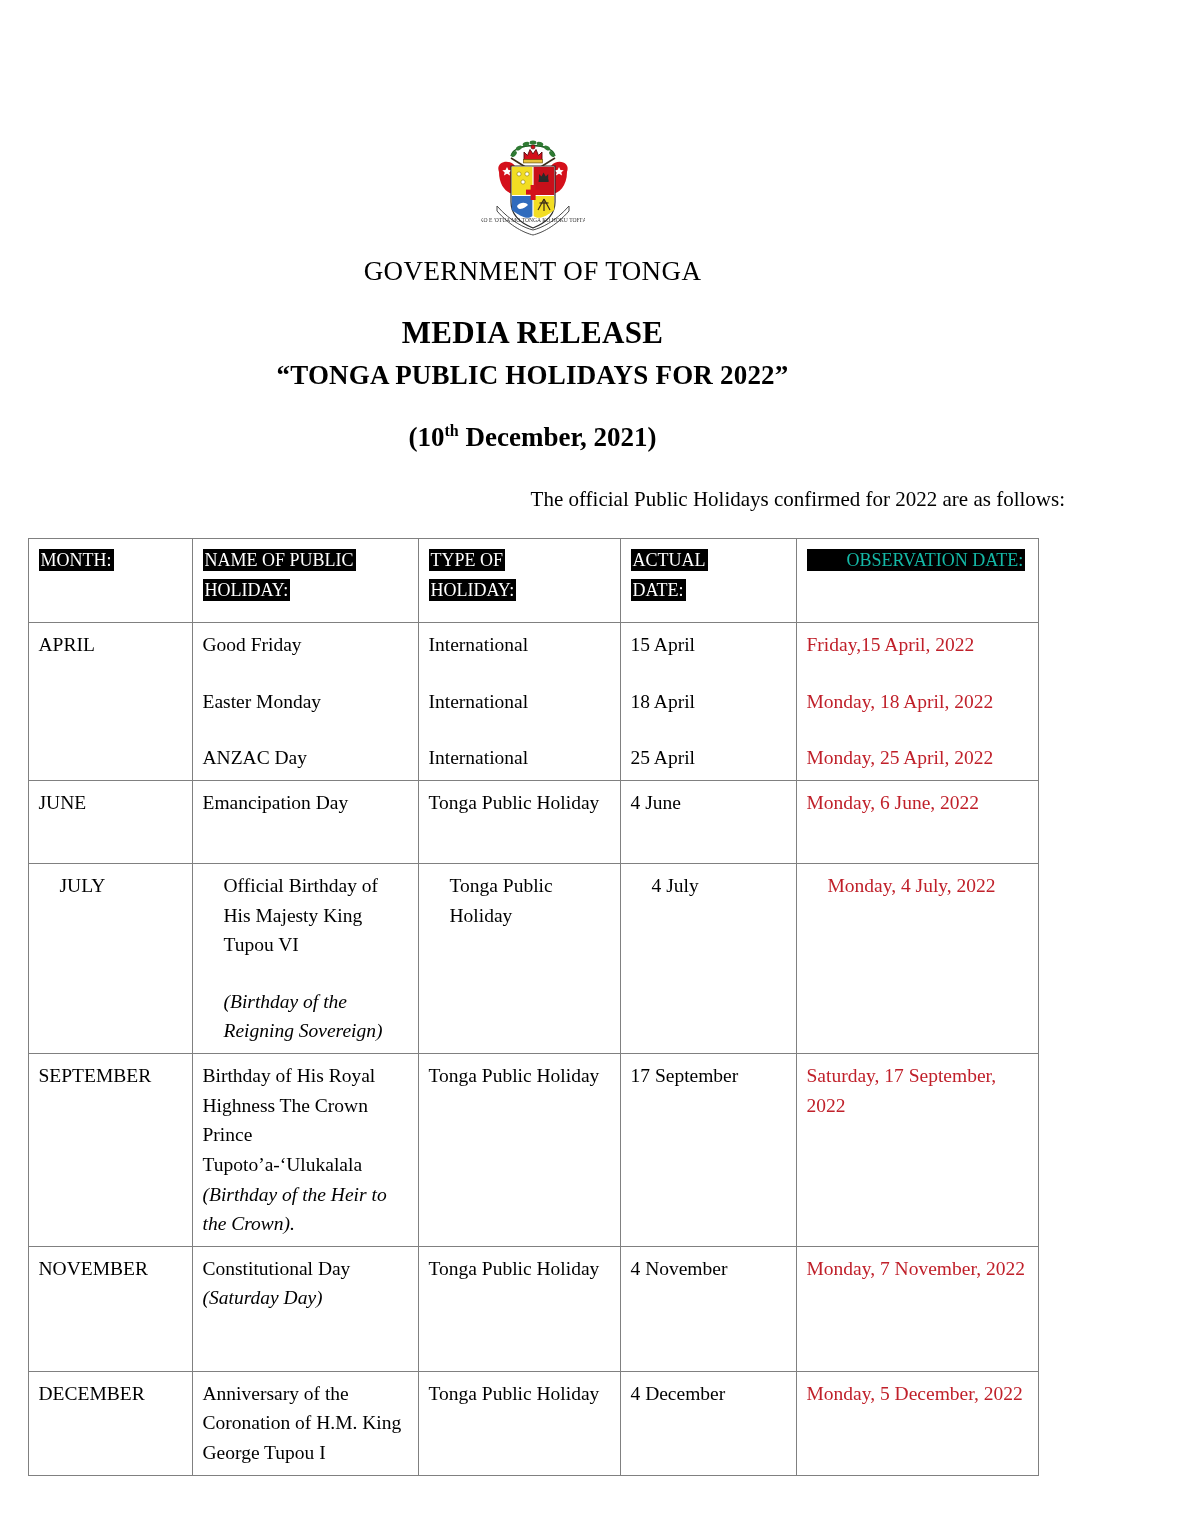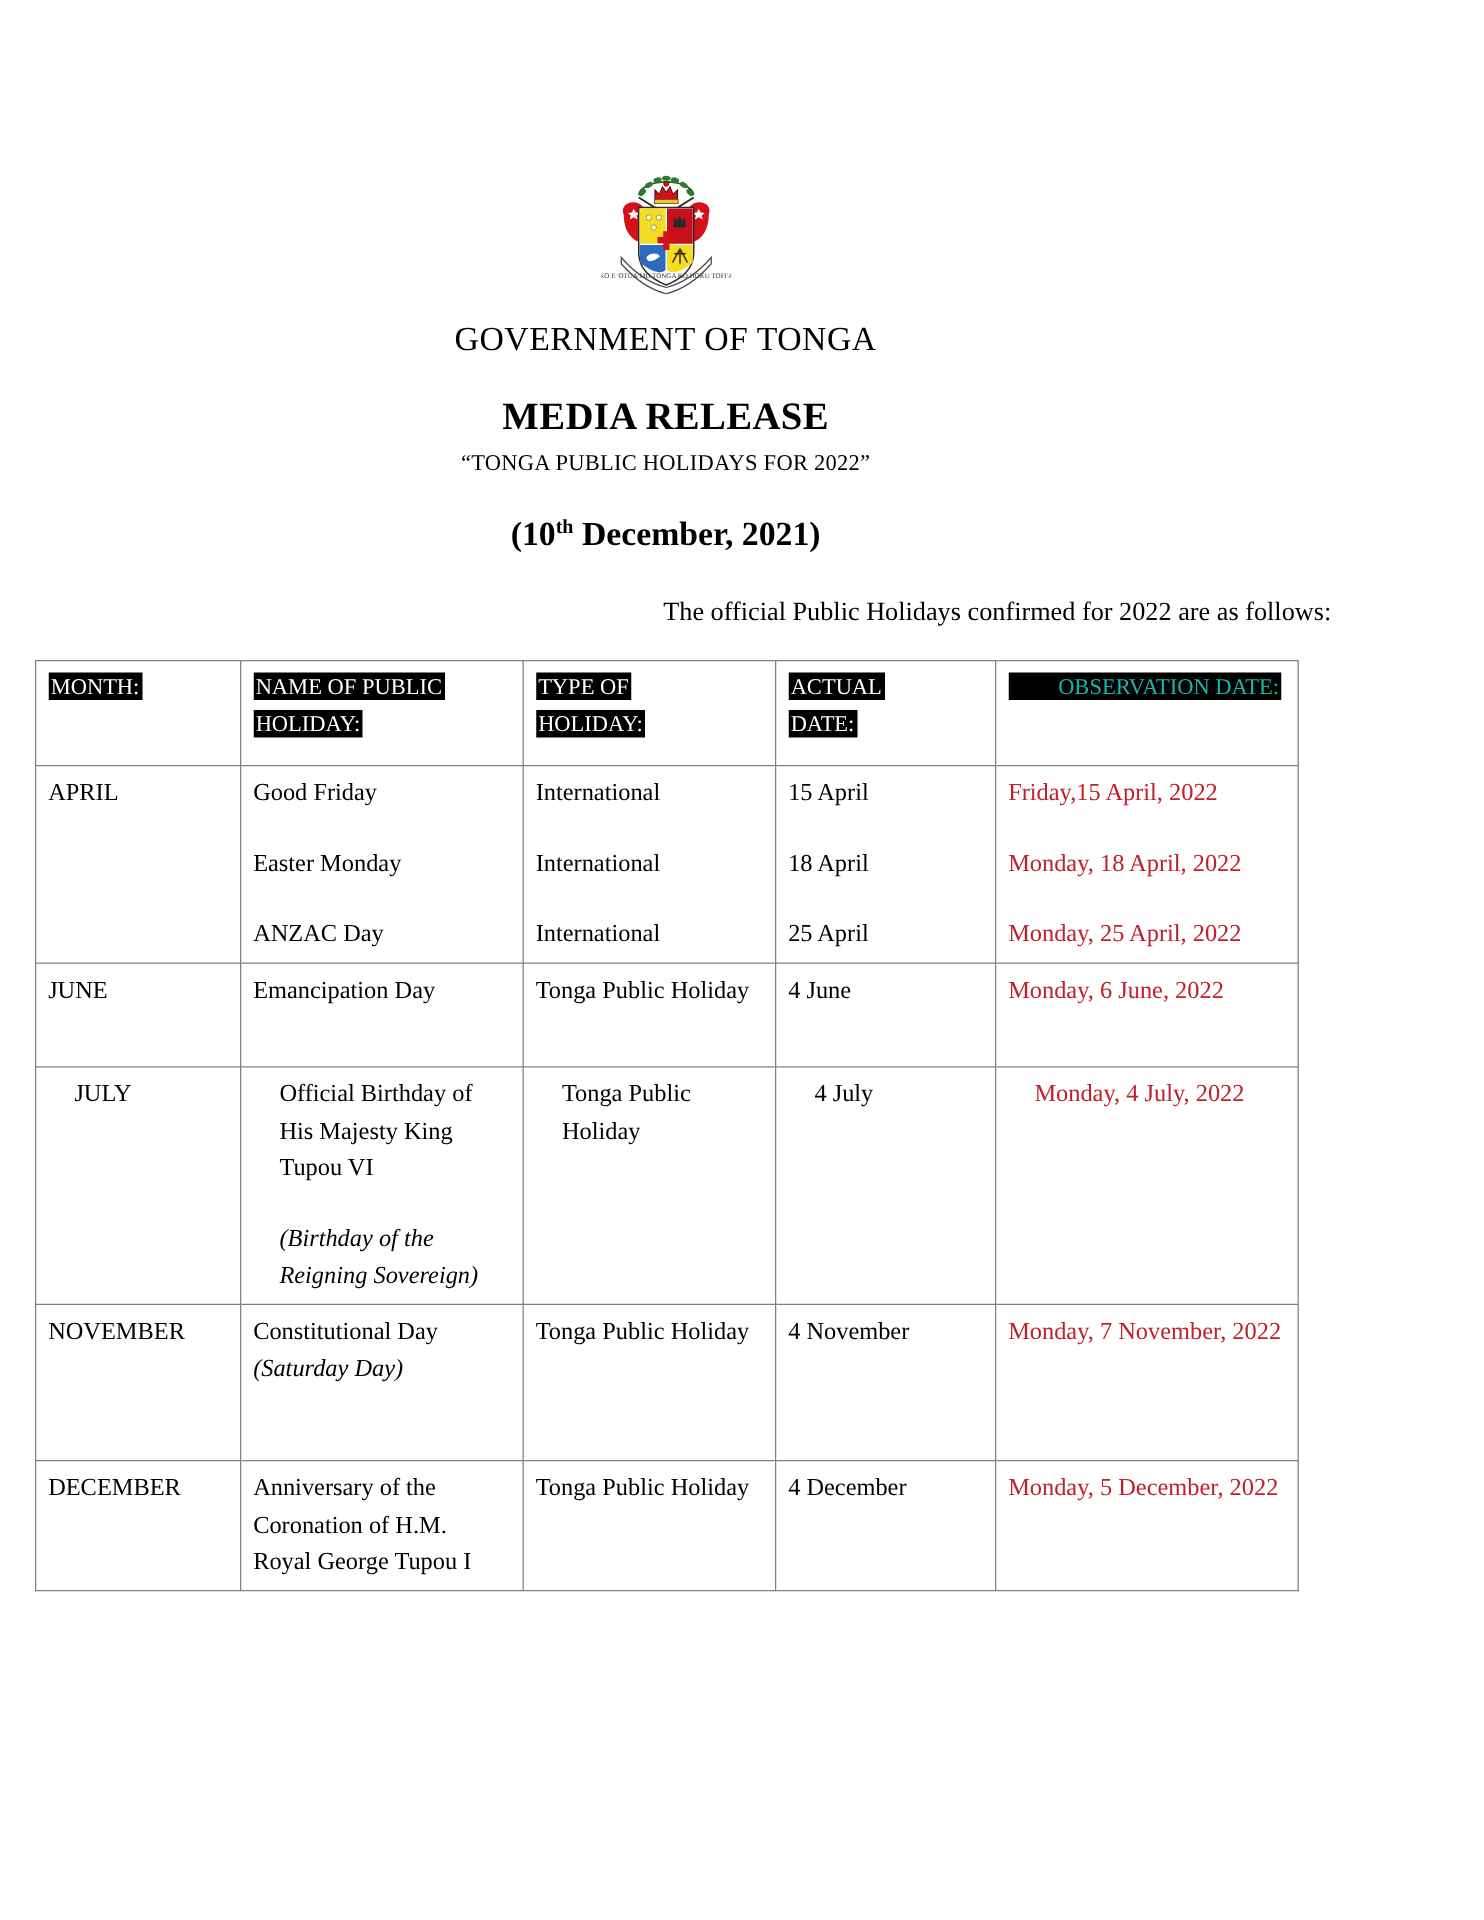--- a/index.html
+++ b/index.html
@@ -46,22 +46,22 @@
   }
   .media-release {
     text-align: center;
     font-size: 31px;
     font-weight: bold;
     margin-top: 28px;
     letter-spacing: 0.3px;
   }
   .doc-subject {
     text-align: center;
-    font-size: 18px;
-    font-weight: normal;
+    font-size: 27px;
+    font-weight: bold;
     margin-top: 9px;
     letter-spacing: 0.2px;
   }
   .doc-date {
     text-align: center;
     font-size: 27px;
     font-weight: bold;
     margin-top: 31px;
   }
   .doc-date sup {
@@ -310,32 +310,39 @@
           <td class="month">JULY</td>
           <td class="justify">
             <span class="para">Official Birthday of His Majesty King Tupou VI</span>
             <span class="para sub-note">(Birthday of the Reigning Sovereign)</span>
           </td>
           <td class="justify">Tonga Public Holiday</td>
           <td>4 July</td>
           <td class="obs">Monday, 4 July, 2022</td>
         </tr>
 
+        <tr class="r-september">
+          <td class="month">SEPTEMBER</td>
+          <td class="justify"><span>Birthday of His Royal Highness The Crown Prince Tupoto’a-‘Ulukalala </span><span class="sub-note">(Birthday of the Heir to the Crown).</span></td>
+          <td class="justify">Tonga Public Holiday</td>
+          <td>17 September</td>
+          <td class="obs">Saturday, 17 September, 2022</td>
+        </tr>
 
         <tr class="r-november">
           <td class="month">NOVEMBER</td>
           <td class="justify"><span>Constitutional Day </span><span class="sub-note">(Saturday Day)</span></td>
           <td class="justify">Tonga Public Holiday</td>
           <td>4 November</td>
           <td class="obs">Monday, 7 November, 2022</td>
         </tr>
 
         <tr class="r-december">
           <td class="month">DECEMBER</td>
-          <td class="justify">Anniversary of the Coronation of H.M. Royal George Tupou I</td>
+          <td class="justify">Anniversary of the Coronation of H.M. King George Tupou I</td>
           <td class="justify">Tonga Public Holiday</td>
           <td>4 December</td>
           <td class="obs">Monday, 5 December, 2022</td>
         </tr>
       </tbody>
     </table>
   </div>
 
 </div>
 

